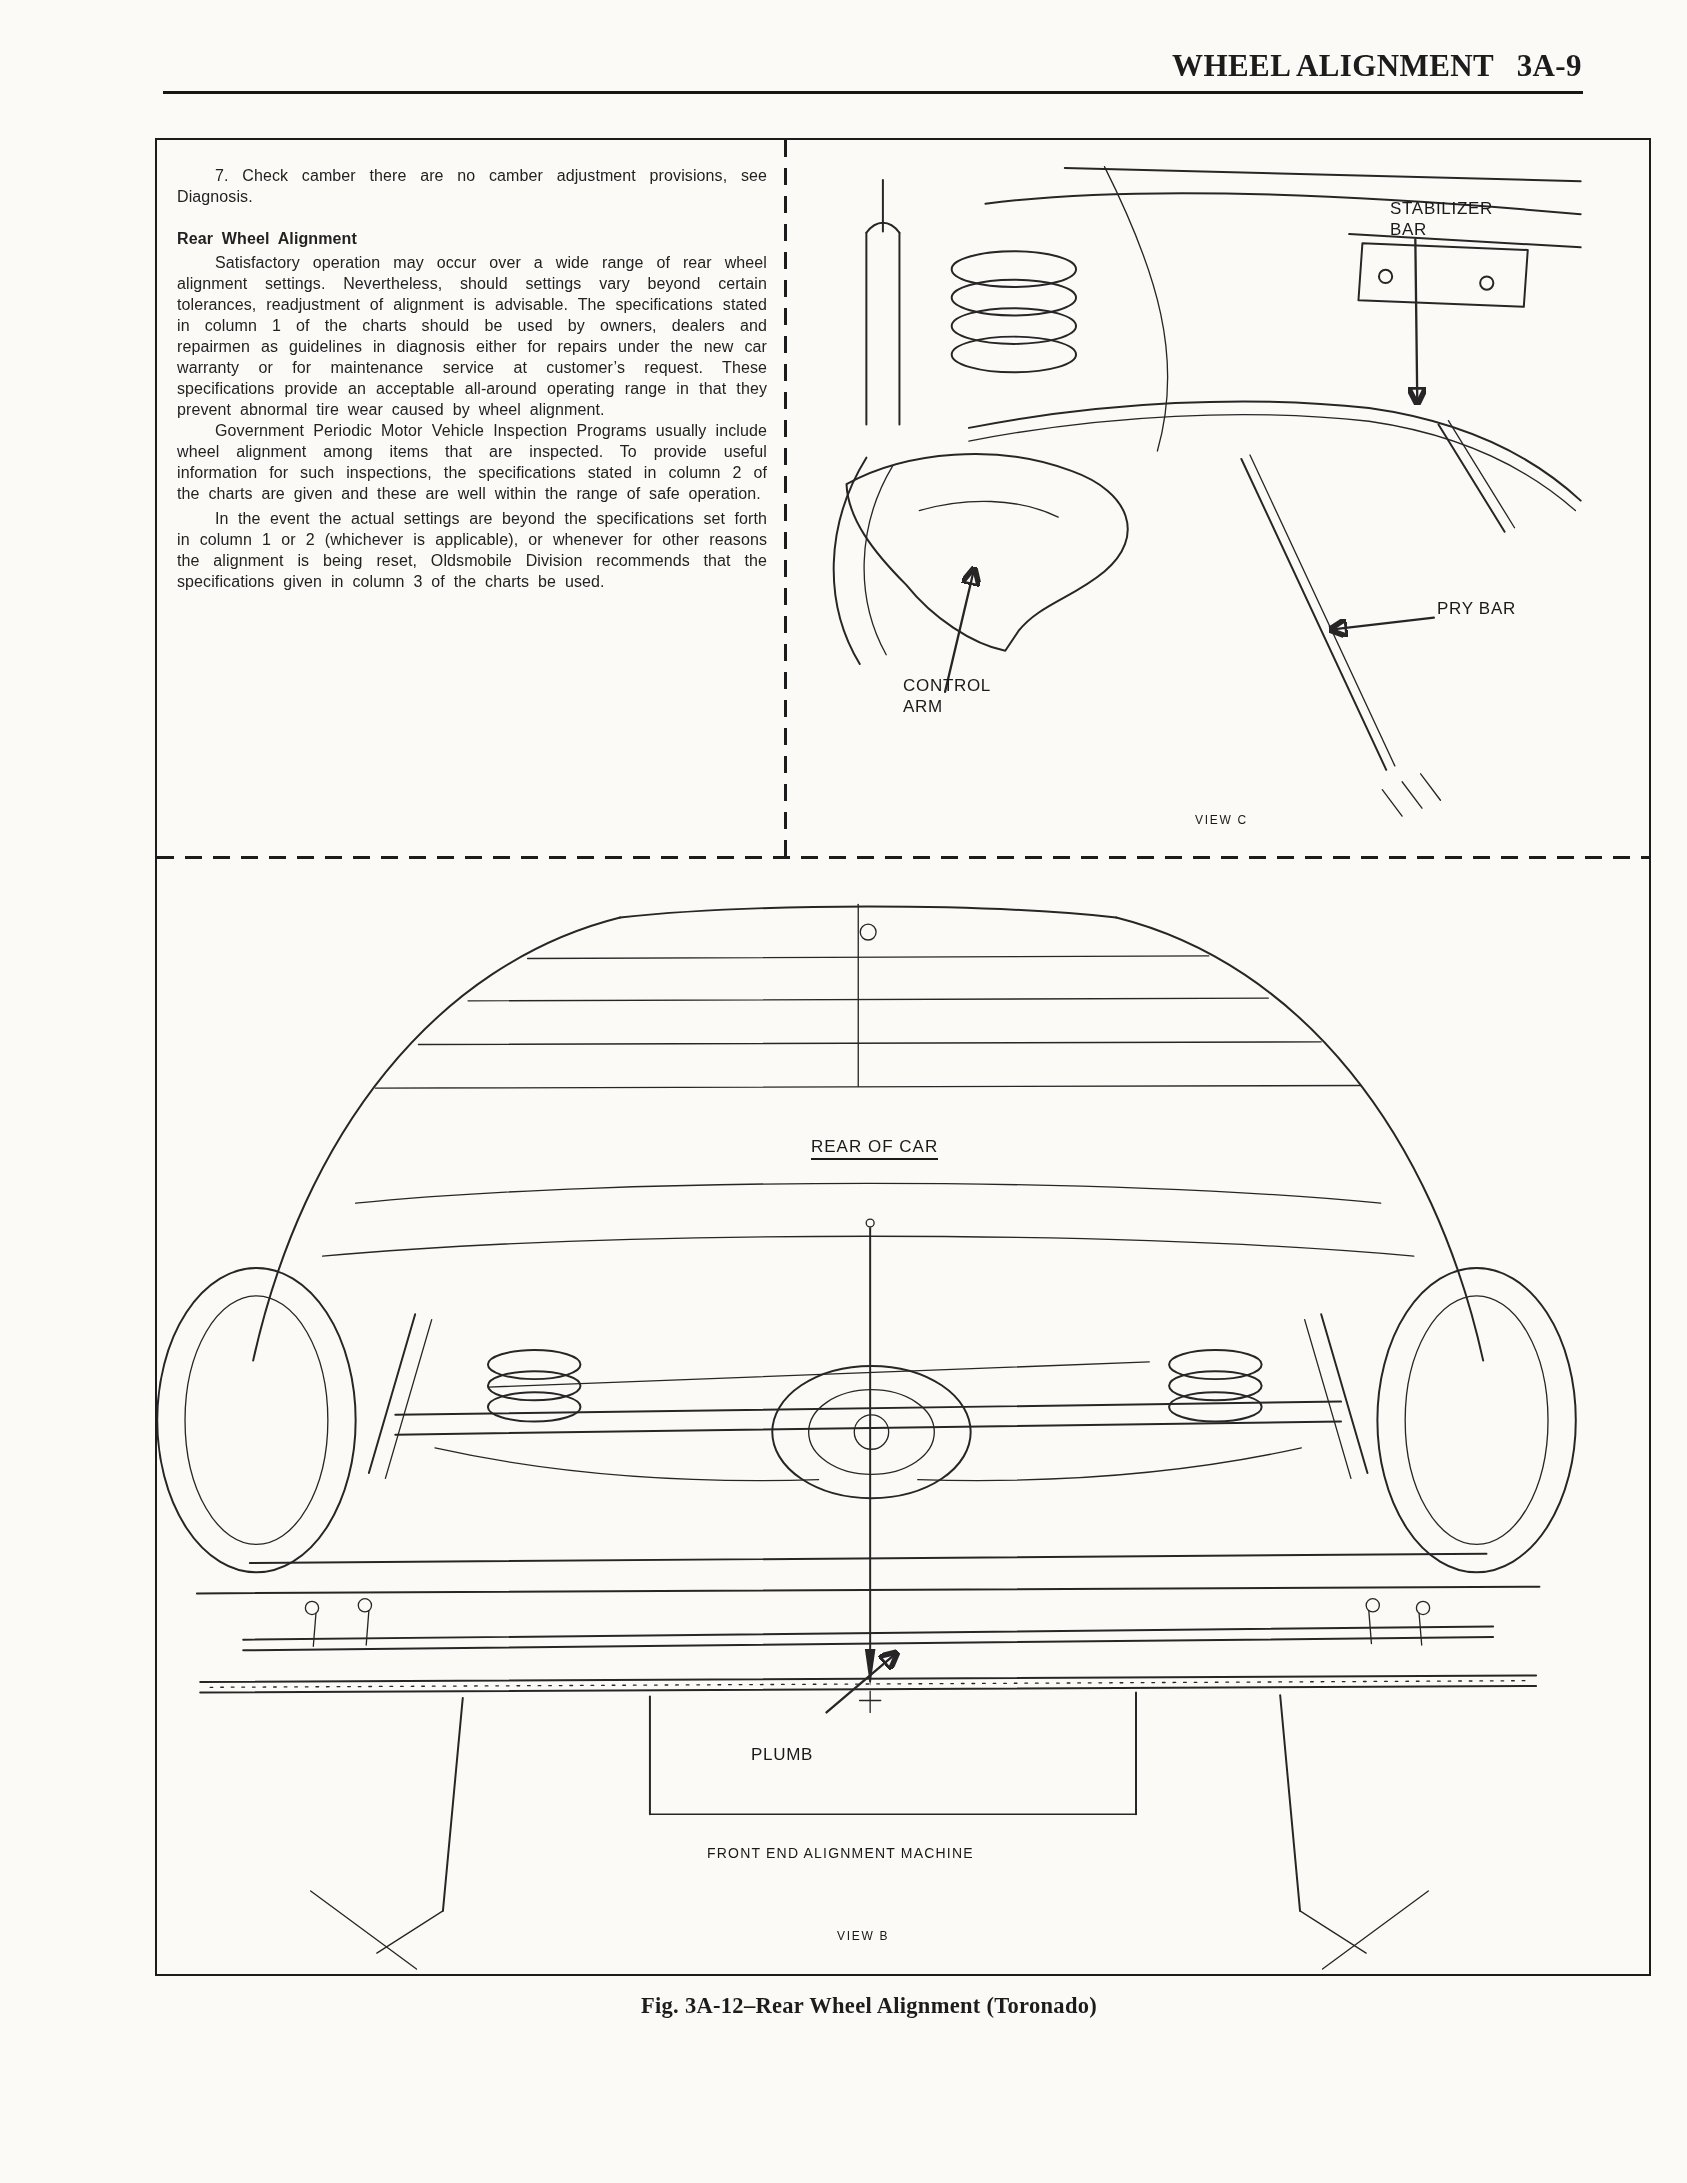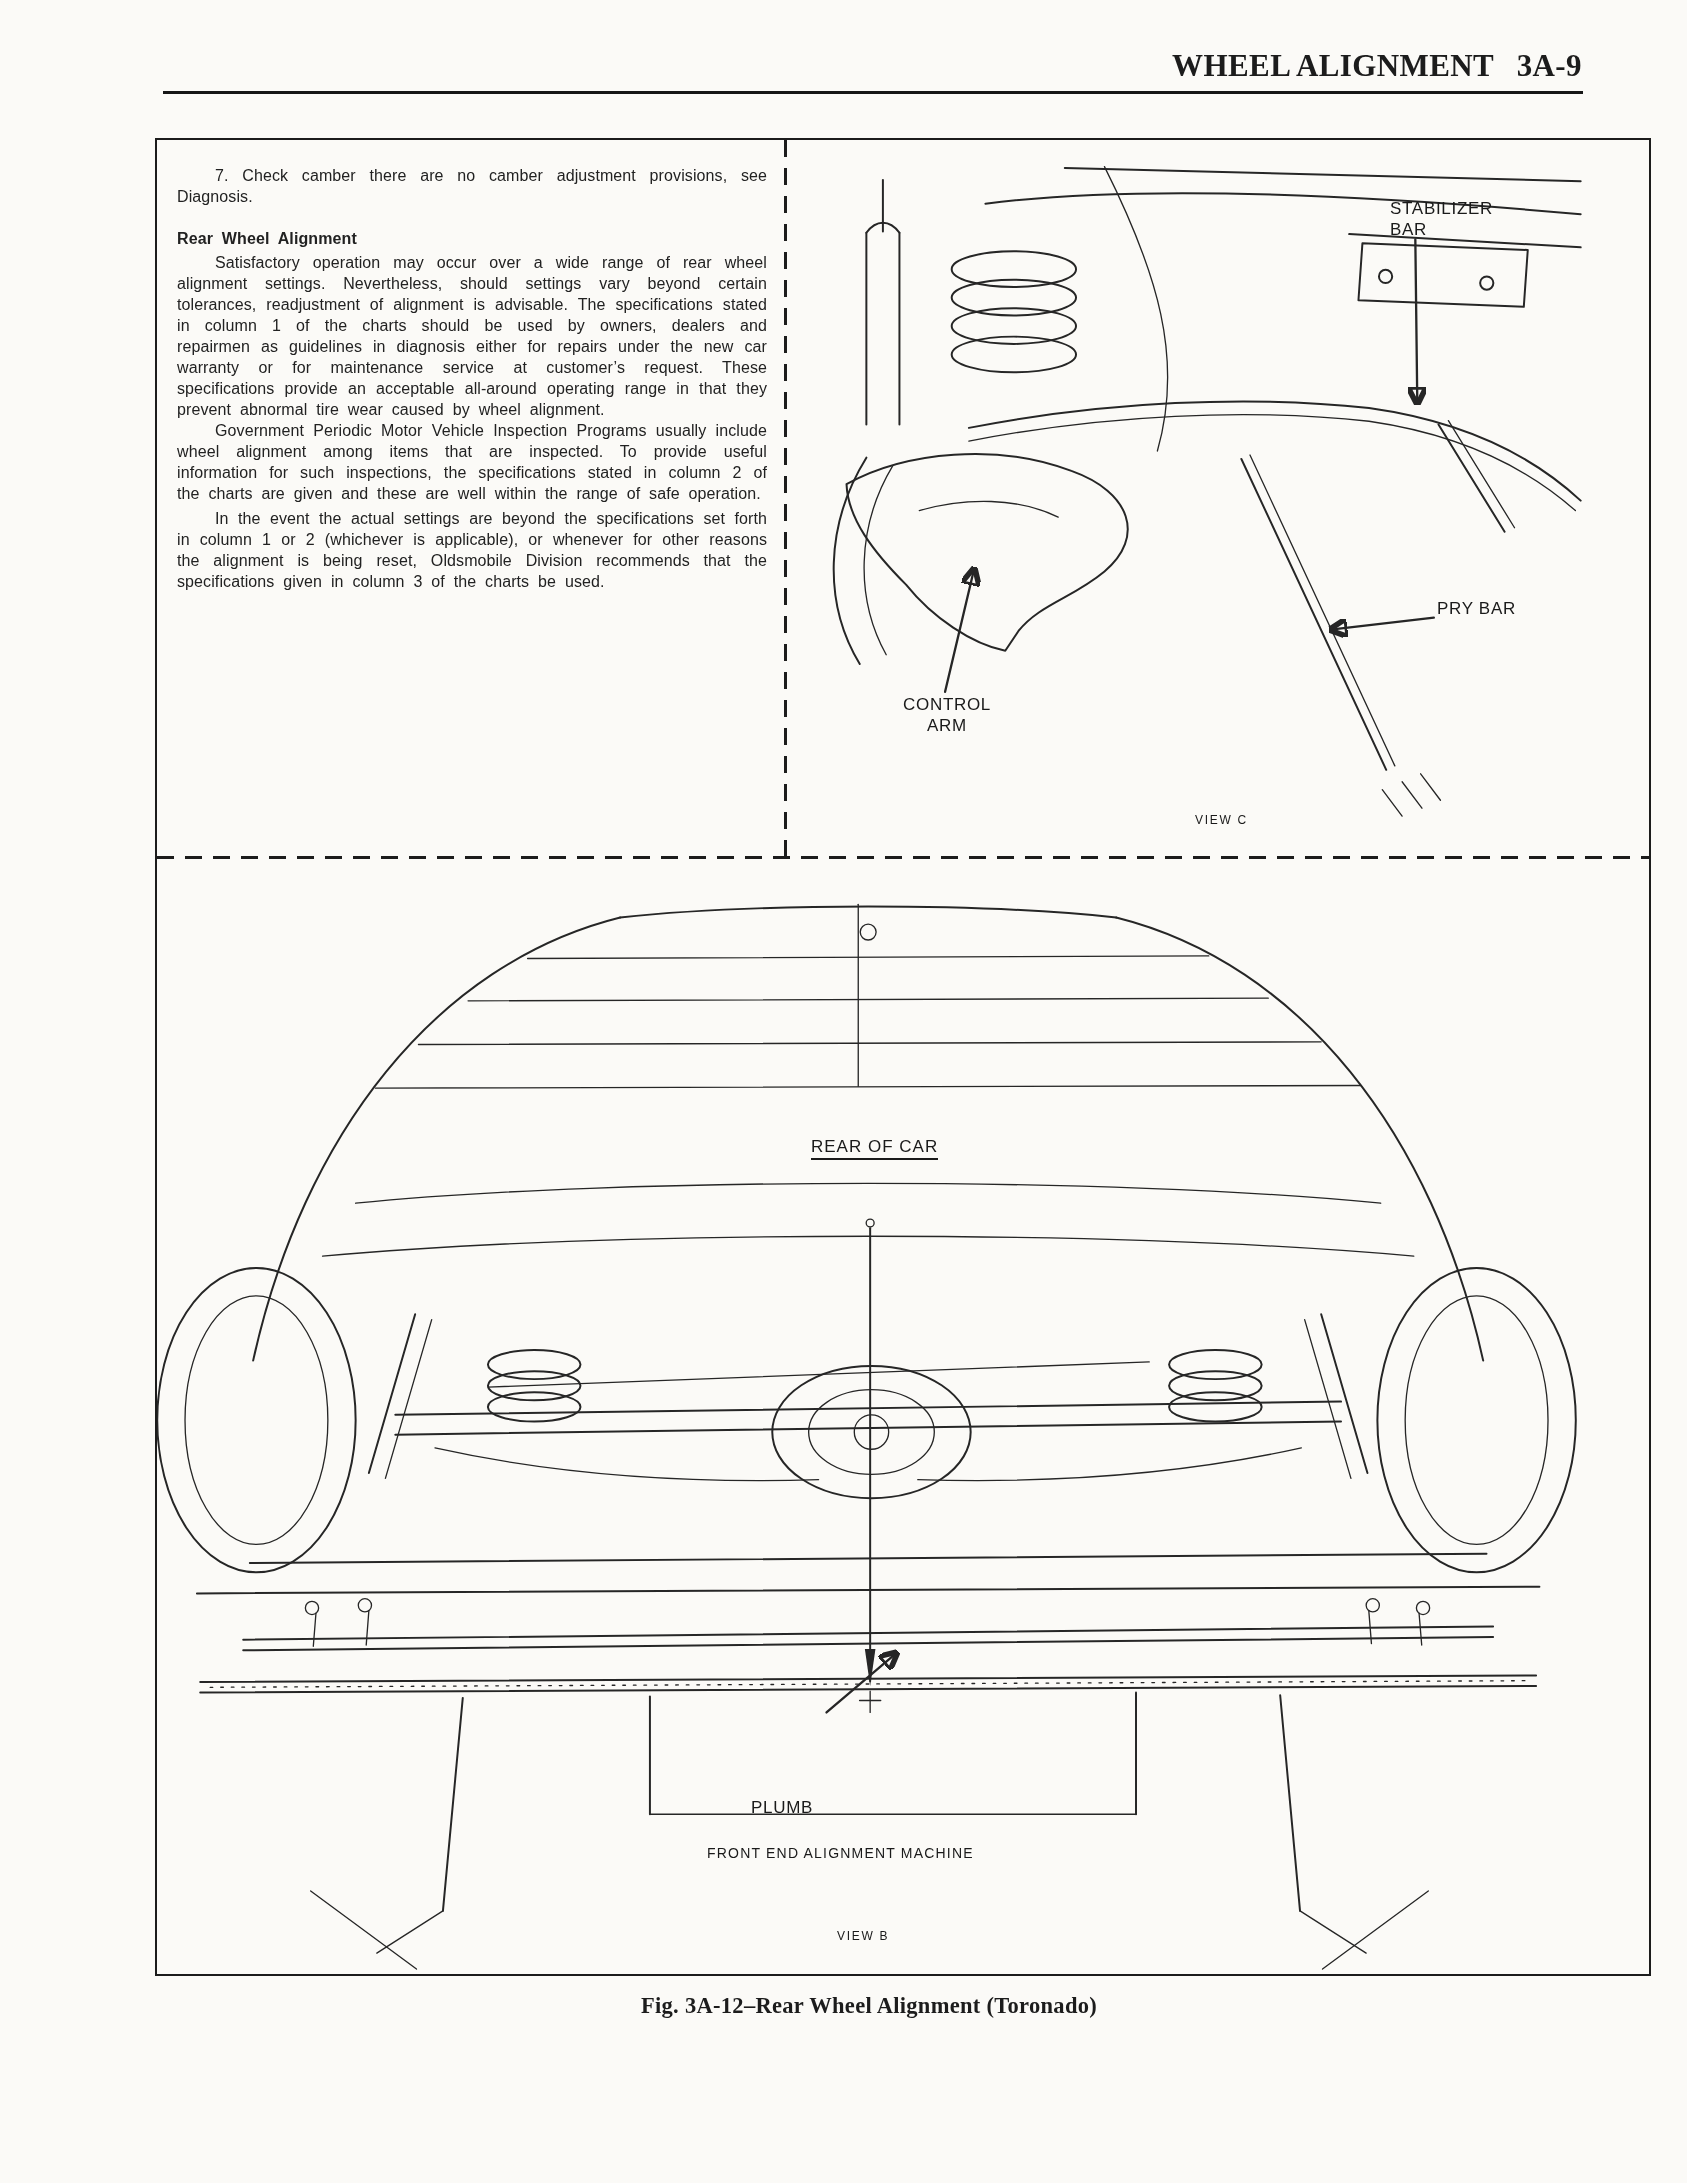--- a/index.html
+++ b/index.html
@@ -140,21 +140,21 @@
       <path class="arrow" d="M 978 722 L 822 740" marker-end="url(#arrowC)"></path>
     </g>
     <g>
       <path class="arrow" d="M 239 834 L 283 648" marker-end="url(#arrowC)"></path>
     </g>
   </svg>
 
   <div class="fig-label" style="left:1233px; top:58px;">STABILIZER
 BAR</div>
   <div class="fig-label" style="left:1280px; top:458px;">PRY BAR</div>
-  <div class="fig-label" style="left:746px; top:554px;text-align:center;">CONTROL
+  <div class="fig-label" style="left:746px; top:535px;">CONTROL
 ARM</div>
   <div class="fig-label view-tag" style="left:1038px; top:670px;">VIEW C</div>
 
   <svg class="illus" style="left:0; top:718px; width:1423px; height:1115px;" viewBox="0 0 2151 1686">
     <defs>
       <marker id="arrowB" viewBox="0 0 10 10" refX="9" refY="5" markerWidth="8" markerHeight="8" orient="auto-start-reverse">
         <path d="M0,0 L10,5 L0,10 z" fill="#1c1c1c" stroke="none"></path>
       </marker>
     </defs>
     <g>
@@ -241,20 +241,20 @@
       <circle cx="1078" cy="552" r="6" class="thin"></circle>
       <polygon class="solid" points="1070,1196 1086,1196 1078,1252"></polygon>
       <path d="M 1062 1274 L 1094 1274 M 1078 1260 L 1078 1292" class="thin"></path>
     </g>
     <g>
       <path class="arrow" d="M 1012 1292 L 1118 1202" marker-end="url(#arrowB)"></path>
     </g>
   </svg>
 
   <div class="fig-label underlined" style="left:654px; top:996px;">REAR OF CAR</div>
-  <div class="fig-label" style="left:594px; top:1657px;">PLUMB</div>
+  <div class="fig-label" style="left:594px; top:1604px;">PLUMB</div>
   <div class="fig-label machine-label" style="left:550px; top:1703px;">FRONT END ALIGNMENT MACHINE</div>
   <div class="fig-label view-tag" style="left:680px; top:1786px;">VIEW B</div>
 
 </div>
 
 <div class="caption">Fig. 3A-12–Rear Wheel Alignment (Toronado)</div>
 
 
 </body></html>

